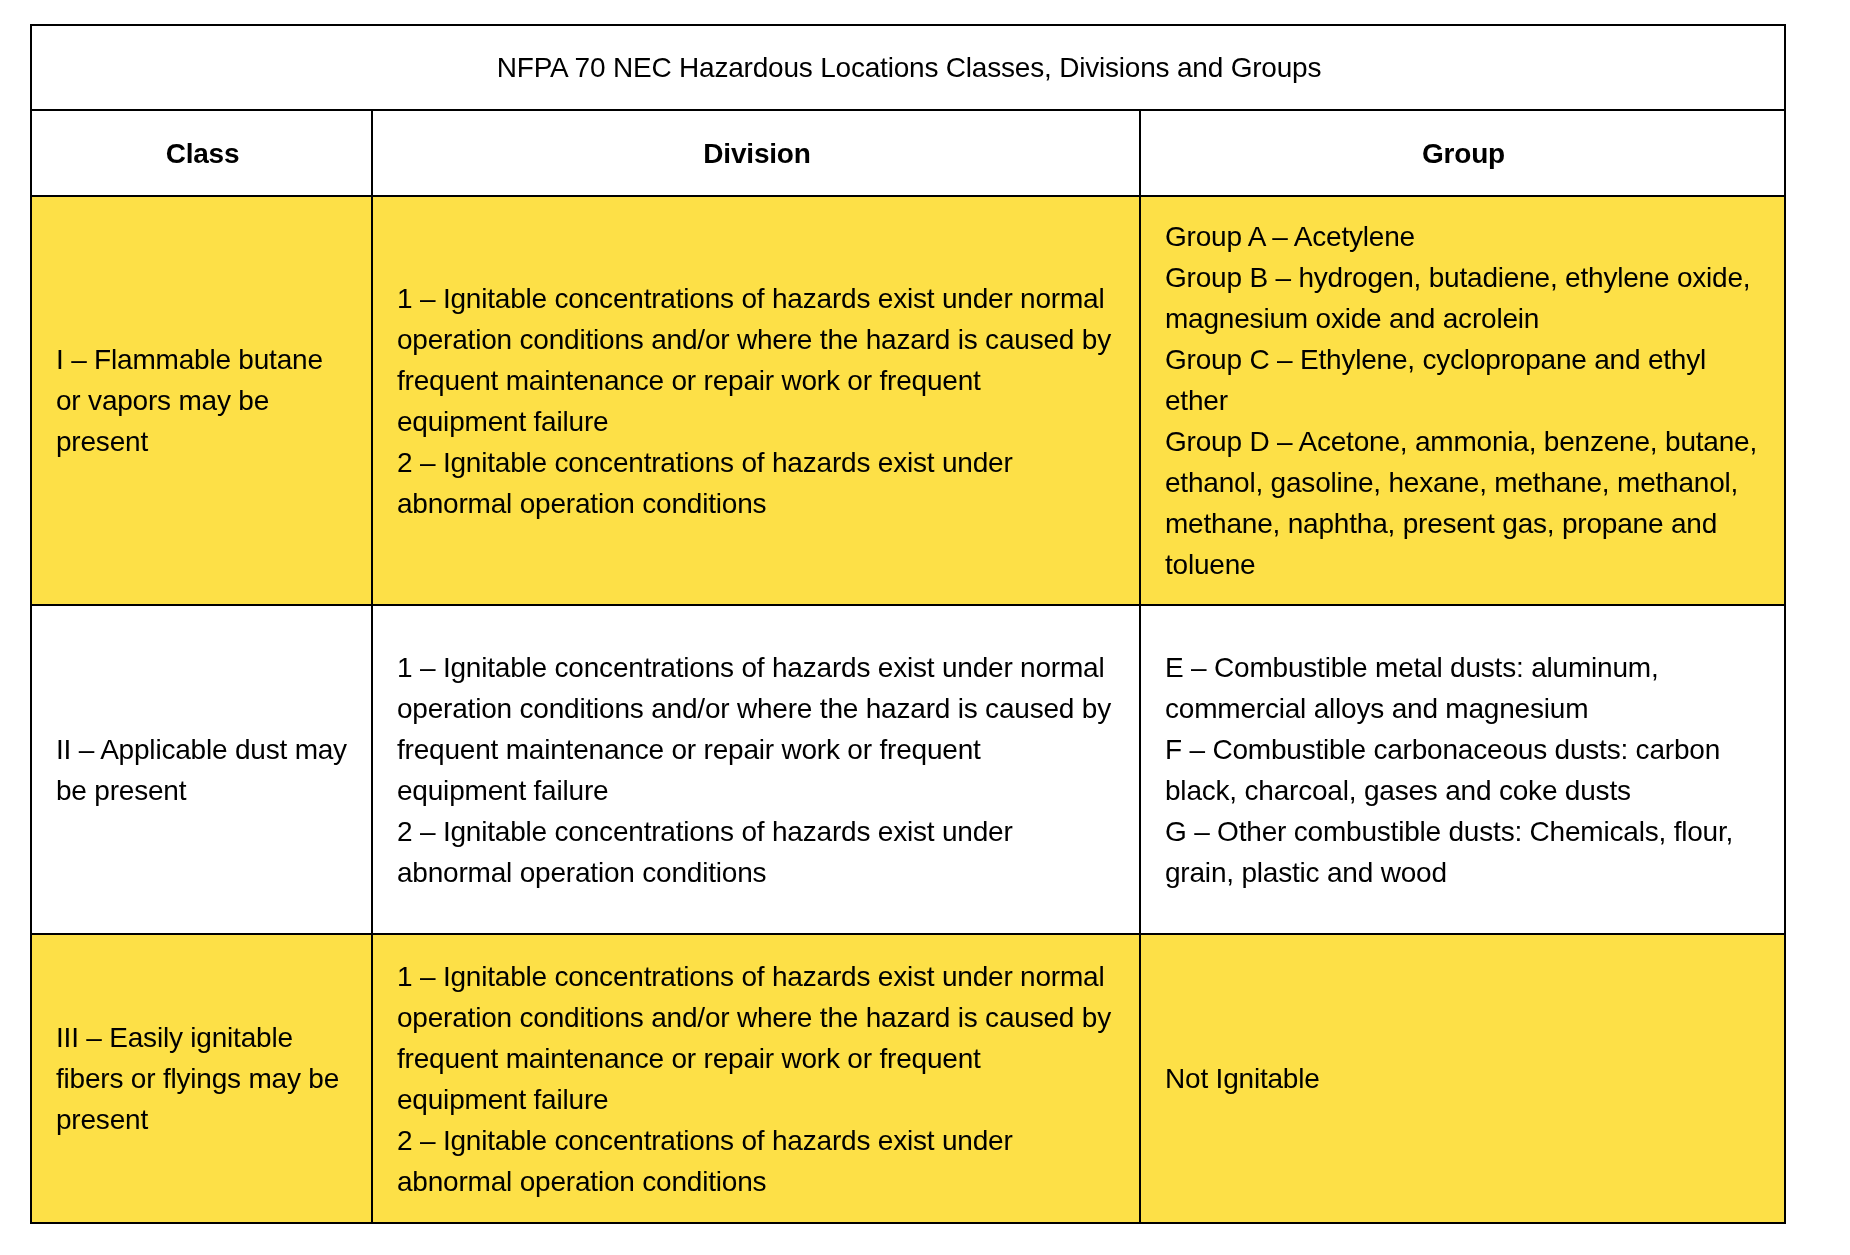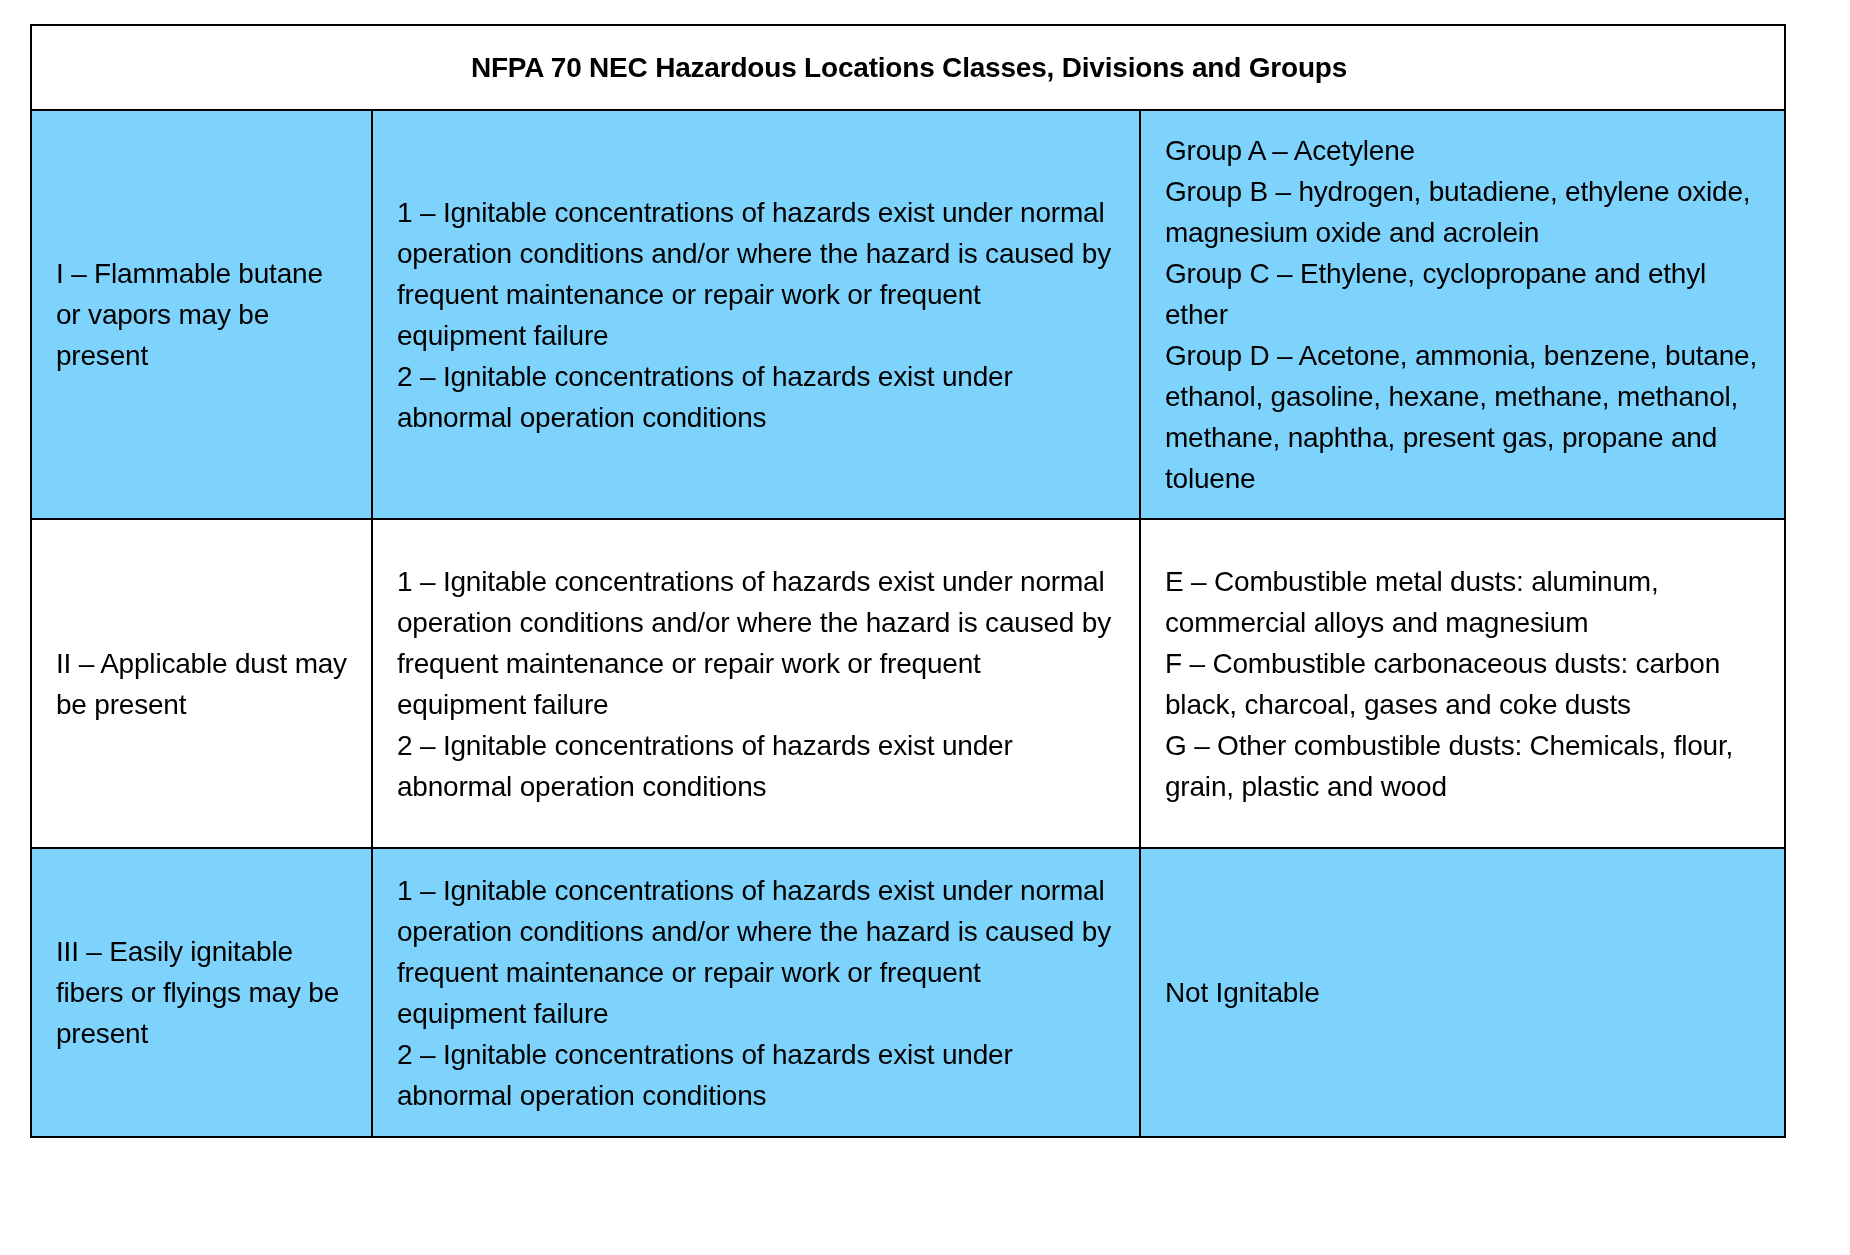--- a/index.html
+++ b/index.html
@@ -28,50 +28,55 @@
       border: 2px solid #000;
       vertical-align: middle;
       padding: 0 22px 0 24px;
       font-size: 28px;
       line-height: 41px;
       letter-spacing: -0.2px;
     }
     .title-cell {
       height: 83px;
       text-align: center;
-      font-weight: bold;
+      font-weight: normal;
       font-size: 28px !important;
       background: #ffffff;
     }
     .header-cell {
       height: 84px;
       text-align: center;
       font-weight: bold;
       font-size: 28px !important;
       background: #ffffff;
     }
-    tr.shaded td { background: #7dd3fc; }
+    tr.shaded td { background: #fde047; }
     tr.plain td { background: #ffffff; }
     tr.row-1 td { height: 407px; }
     tr.row-2 td { height: 327px; }
     tr.row-3 td { height: 287px; }
     .line { display: block; }
   </style>
 </head>
 <body>
 
 <table class="hazard">
   <colgroup>
     <col style="width:341px">
     <col style="width:768px">
     <col style="width:645px">
   </colgroup>
   <tbody>
       <tr>
     <td colspan="3" class="title-cell">NFPA 70 NEC Hazardous Locations Classes, Divisions and Groups</td>
+  </tr>
+  <tr>
+    <td class="header-cell">Class</td>
+    <td class="header-cell">Division</td>
+    <td class="header-cell">Group</td>
   </tr>
 
   <tr class="shaded row-1">
     <td>I – Flammable butane or vapors may be present</td>
     <td>
       <span class="line">1 – Ignitable concentrations of hazards exist under normal operation conditions and/or where the hazard is caused by frequent maintenance or repair work or frequent equipment failure</span>
       <span class="line">2 – Ignitable concentrations of hazards exist under abnormal operation conditions</span>
     </td>
     <td>
       <span class="line">Group A – Acetylene</span>

